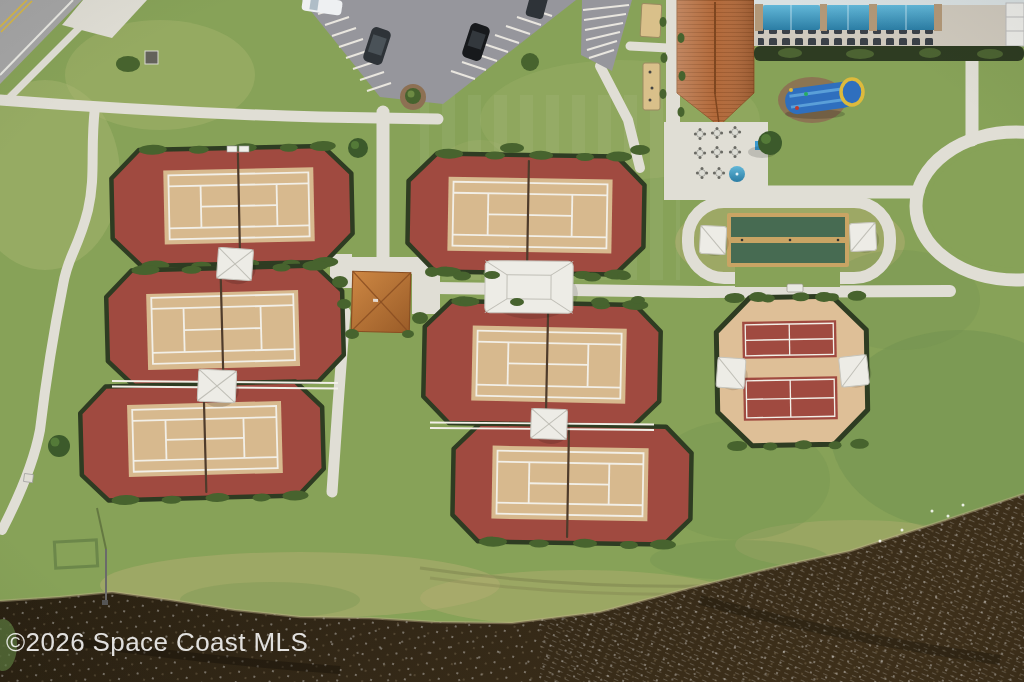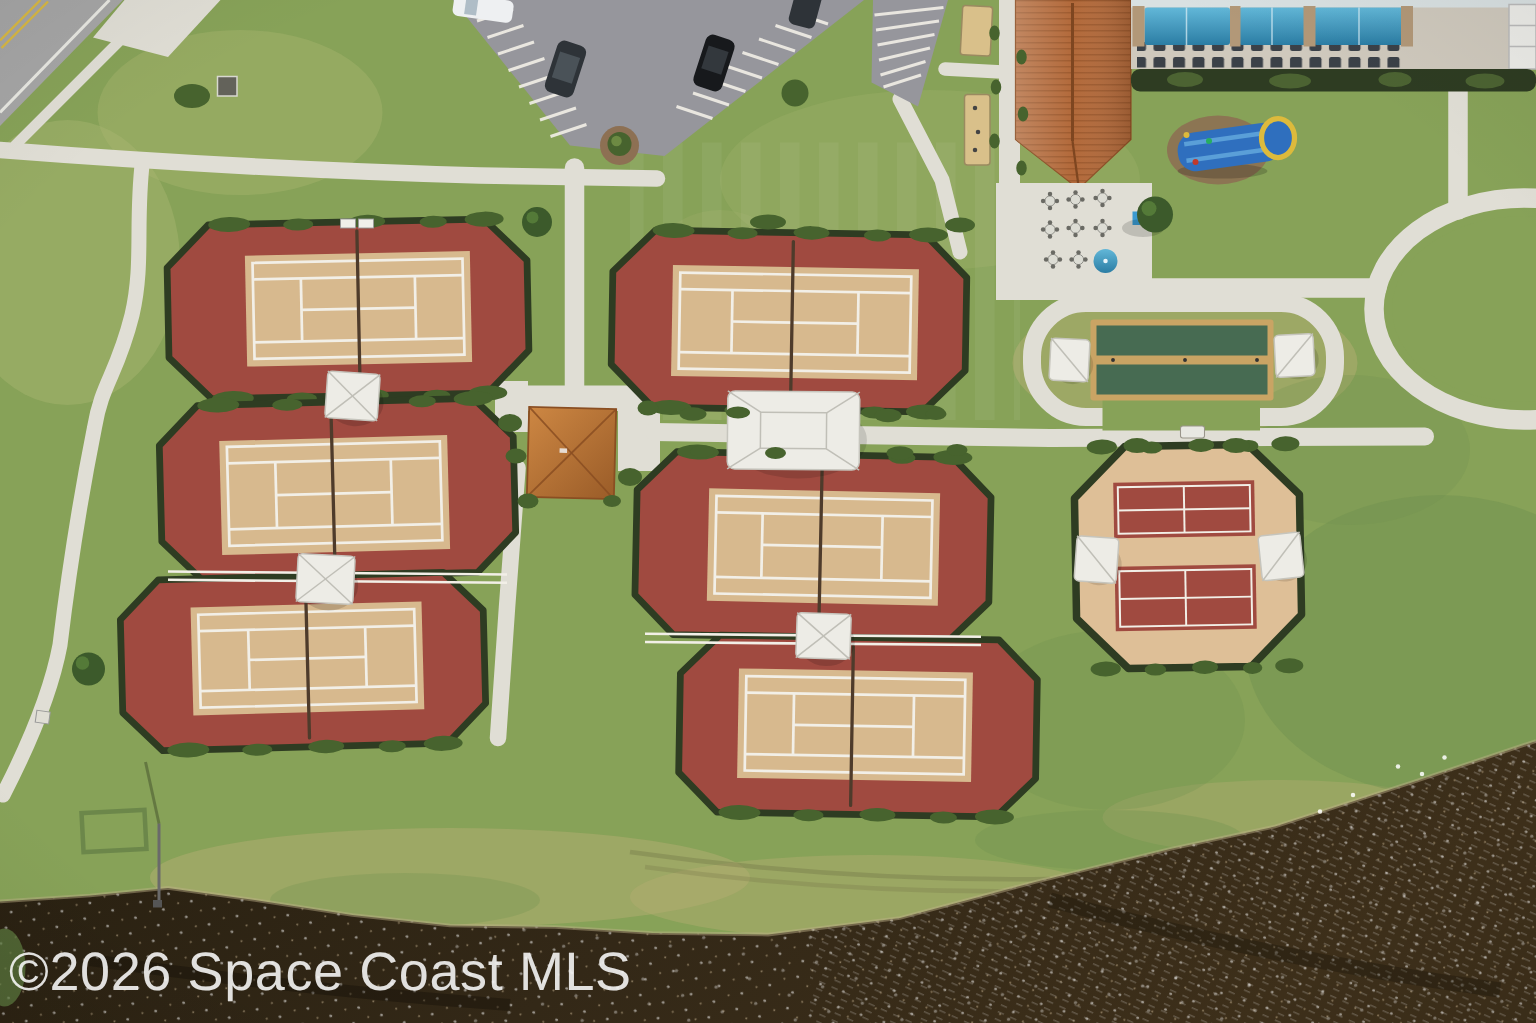--- a/index.html
+++ b/index.html
@@ -23,21 +23,21 @@
   .cl{stroke:var(--line-white,#f2efe7);fill:none;stroke-width:1.8}
   .cl2{stroke:var(--line-white,#f2efe7);fill:none;stroke-width:1.3}
   .net{stroke:var(--net,#4e3b2b);stroke-width:2.2;stroke-linecap:round}
   .sail{fill:var(--sail,#edece6);stroke:#c6c5bd;stroke-width:1}
   .sailshade{stroke:#c0bfb7;fill:none;stroke-width:1}
   .hedgef{fill:var(--hedge,#2e3c22)}
   .bush{fill:var(--bush,#47632e)}
   .shgreen{fill:var(--shuffle-green,#476b52)}
   .shtan{fill:var(--shuffle-tan,#c9a464)}
   .deck{fill:var(--deck,#cfc9bd)}
-  .watermark{position:absolute;left:6px;top:627px;font-size:36px;
+  .watermark{position:absolute;left:6px;top:627px;font-size:26px;
              color:var(--watermark,#fafafa);opacity:.88;letter-spacing:.4px;}
 </style>
 </head>
 <body>
 
 <div class="stage">
 <svg width="1024" height="682" viewBox="0 0 1024 682">
 <defs>
   <pattern id="tiles" width="10" height="4" patternUnits="userSpaceOnUse">
     <rect width="10" height="4" style="fill:var(--roof-orange,#b2693a)"></rect>

